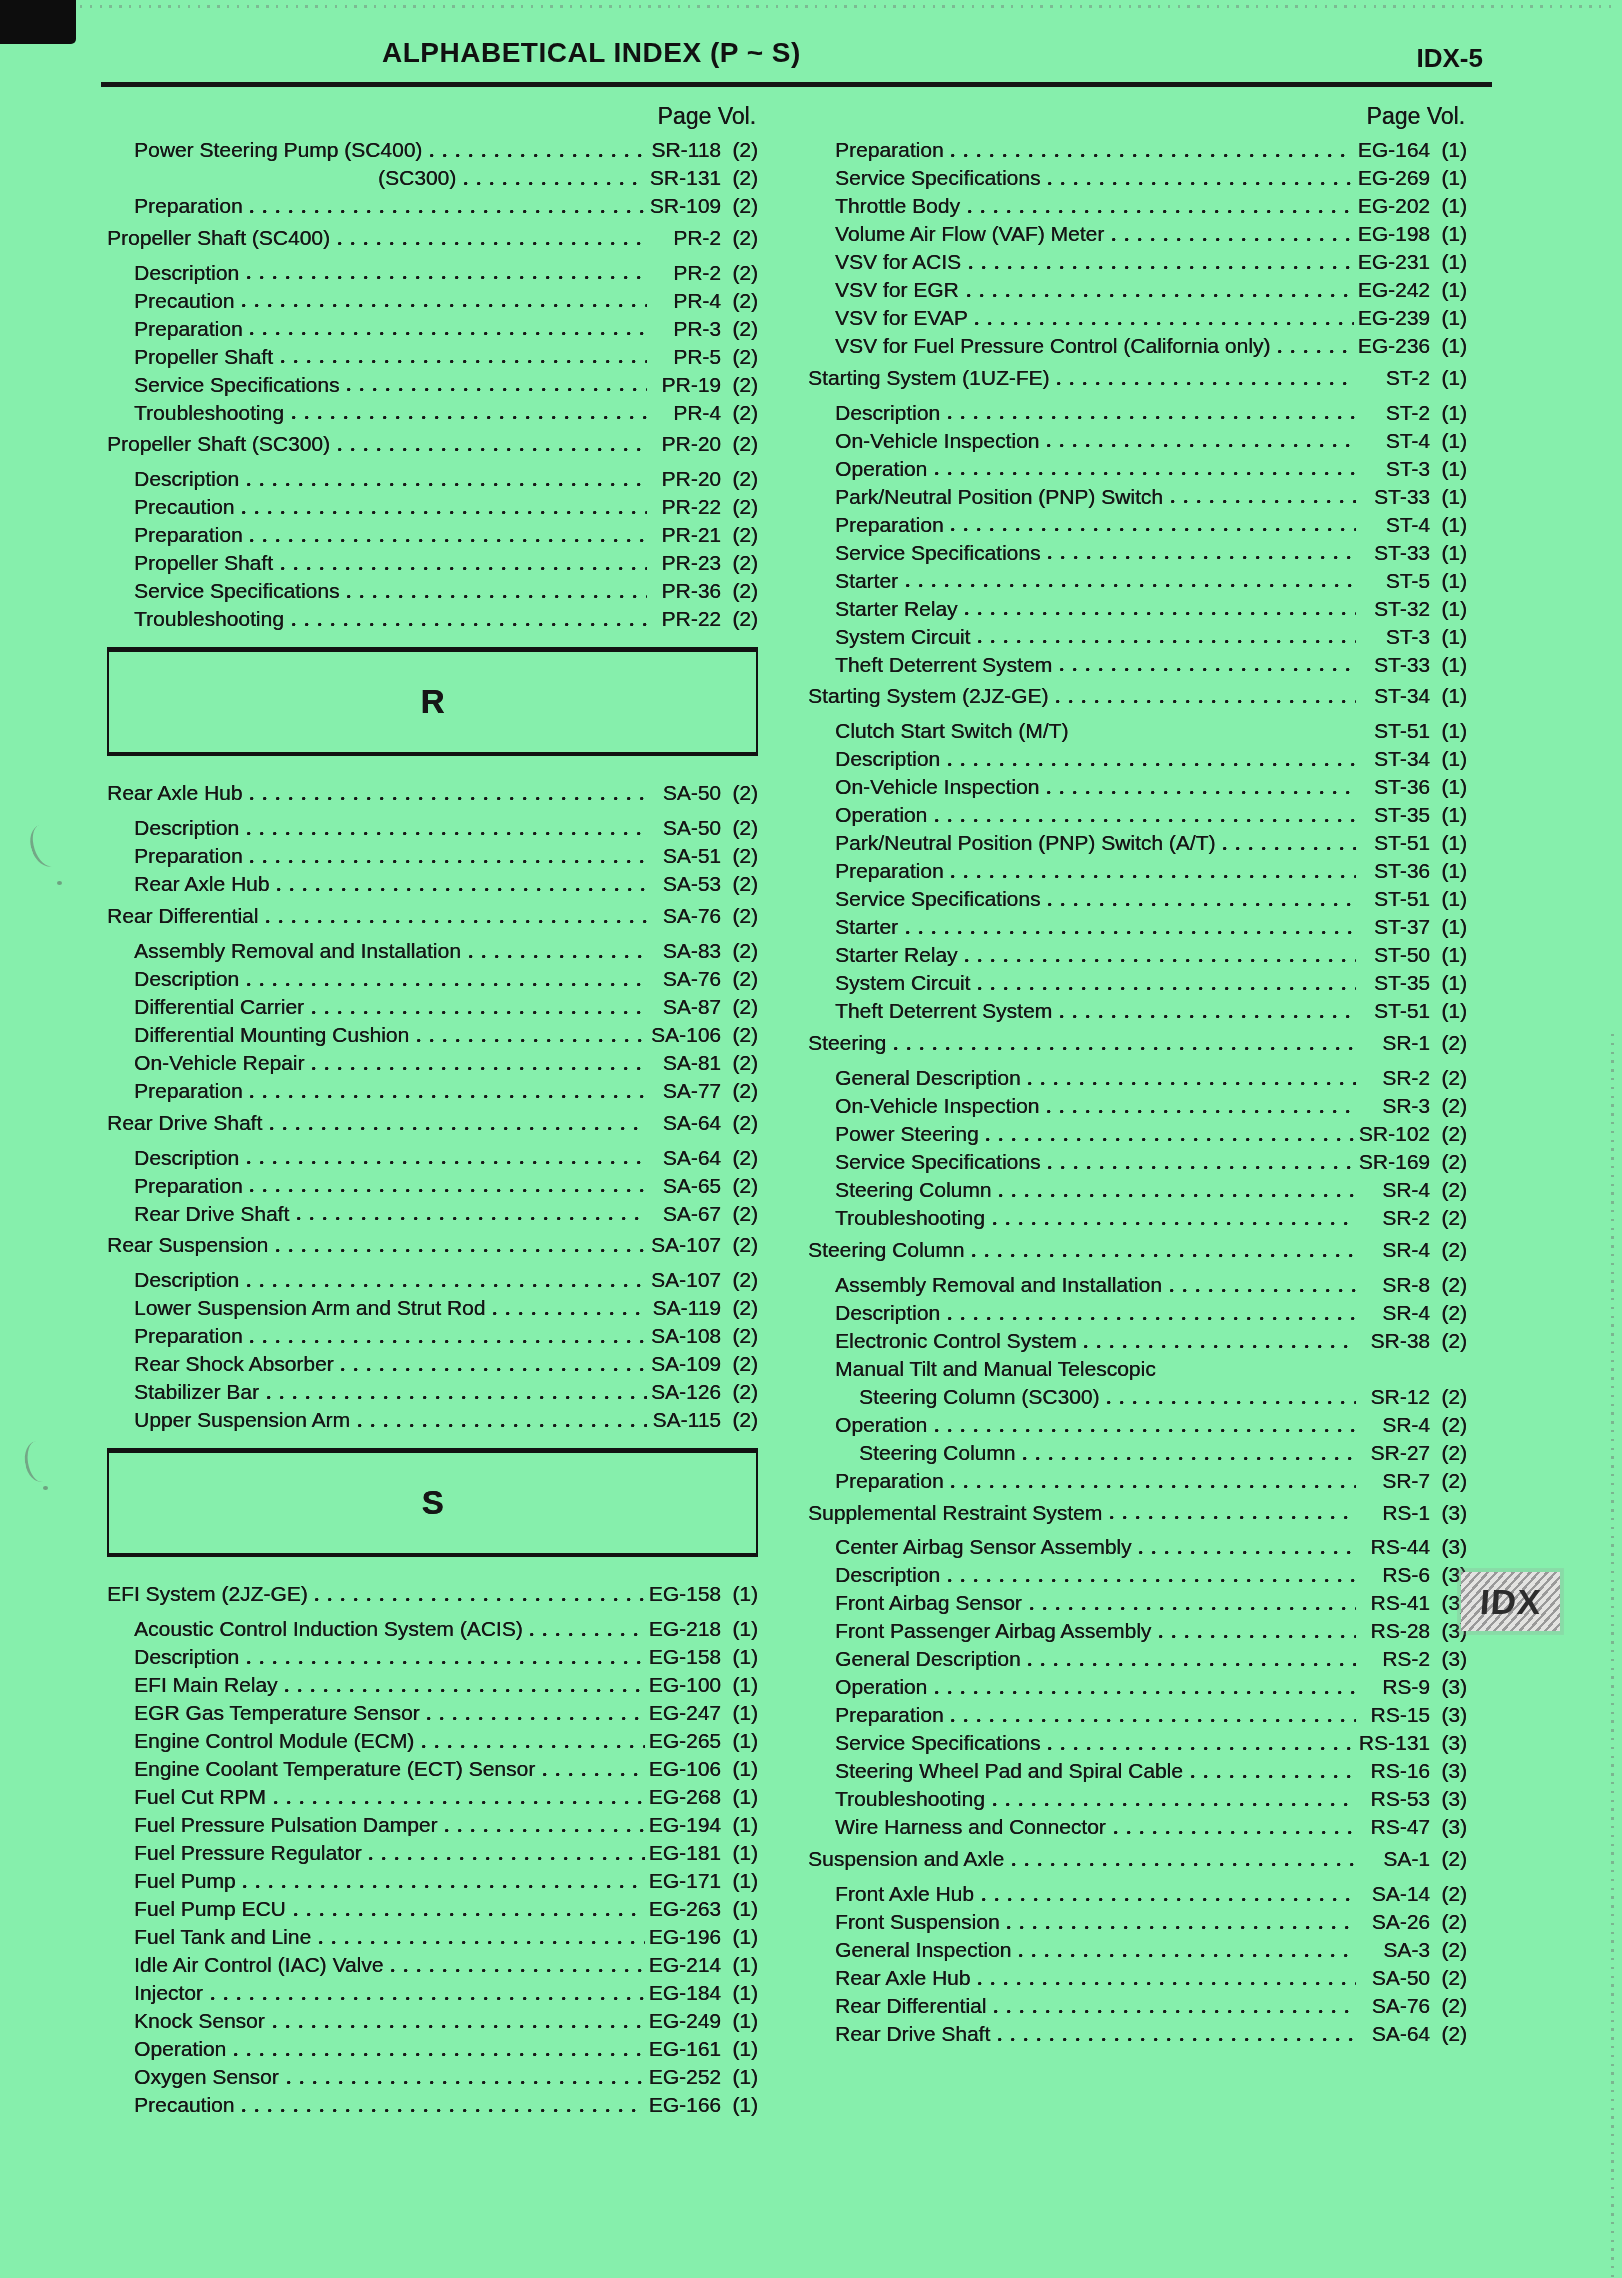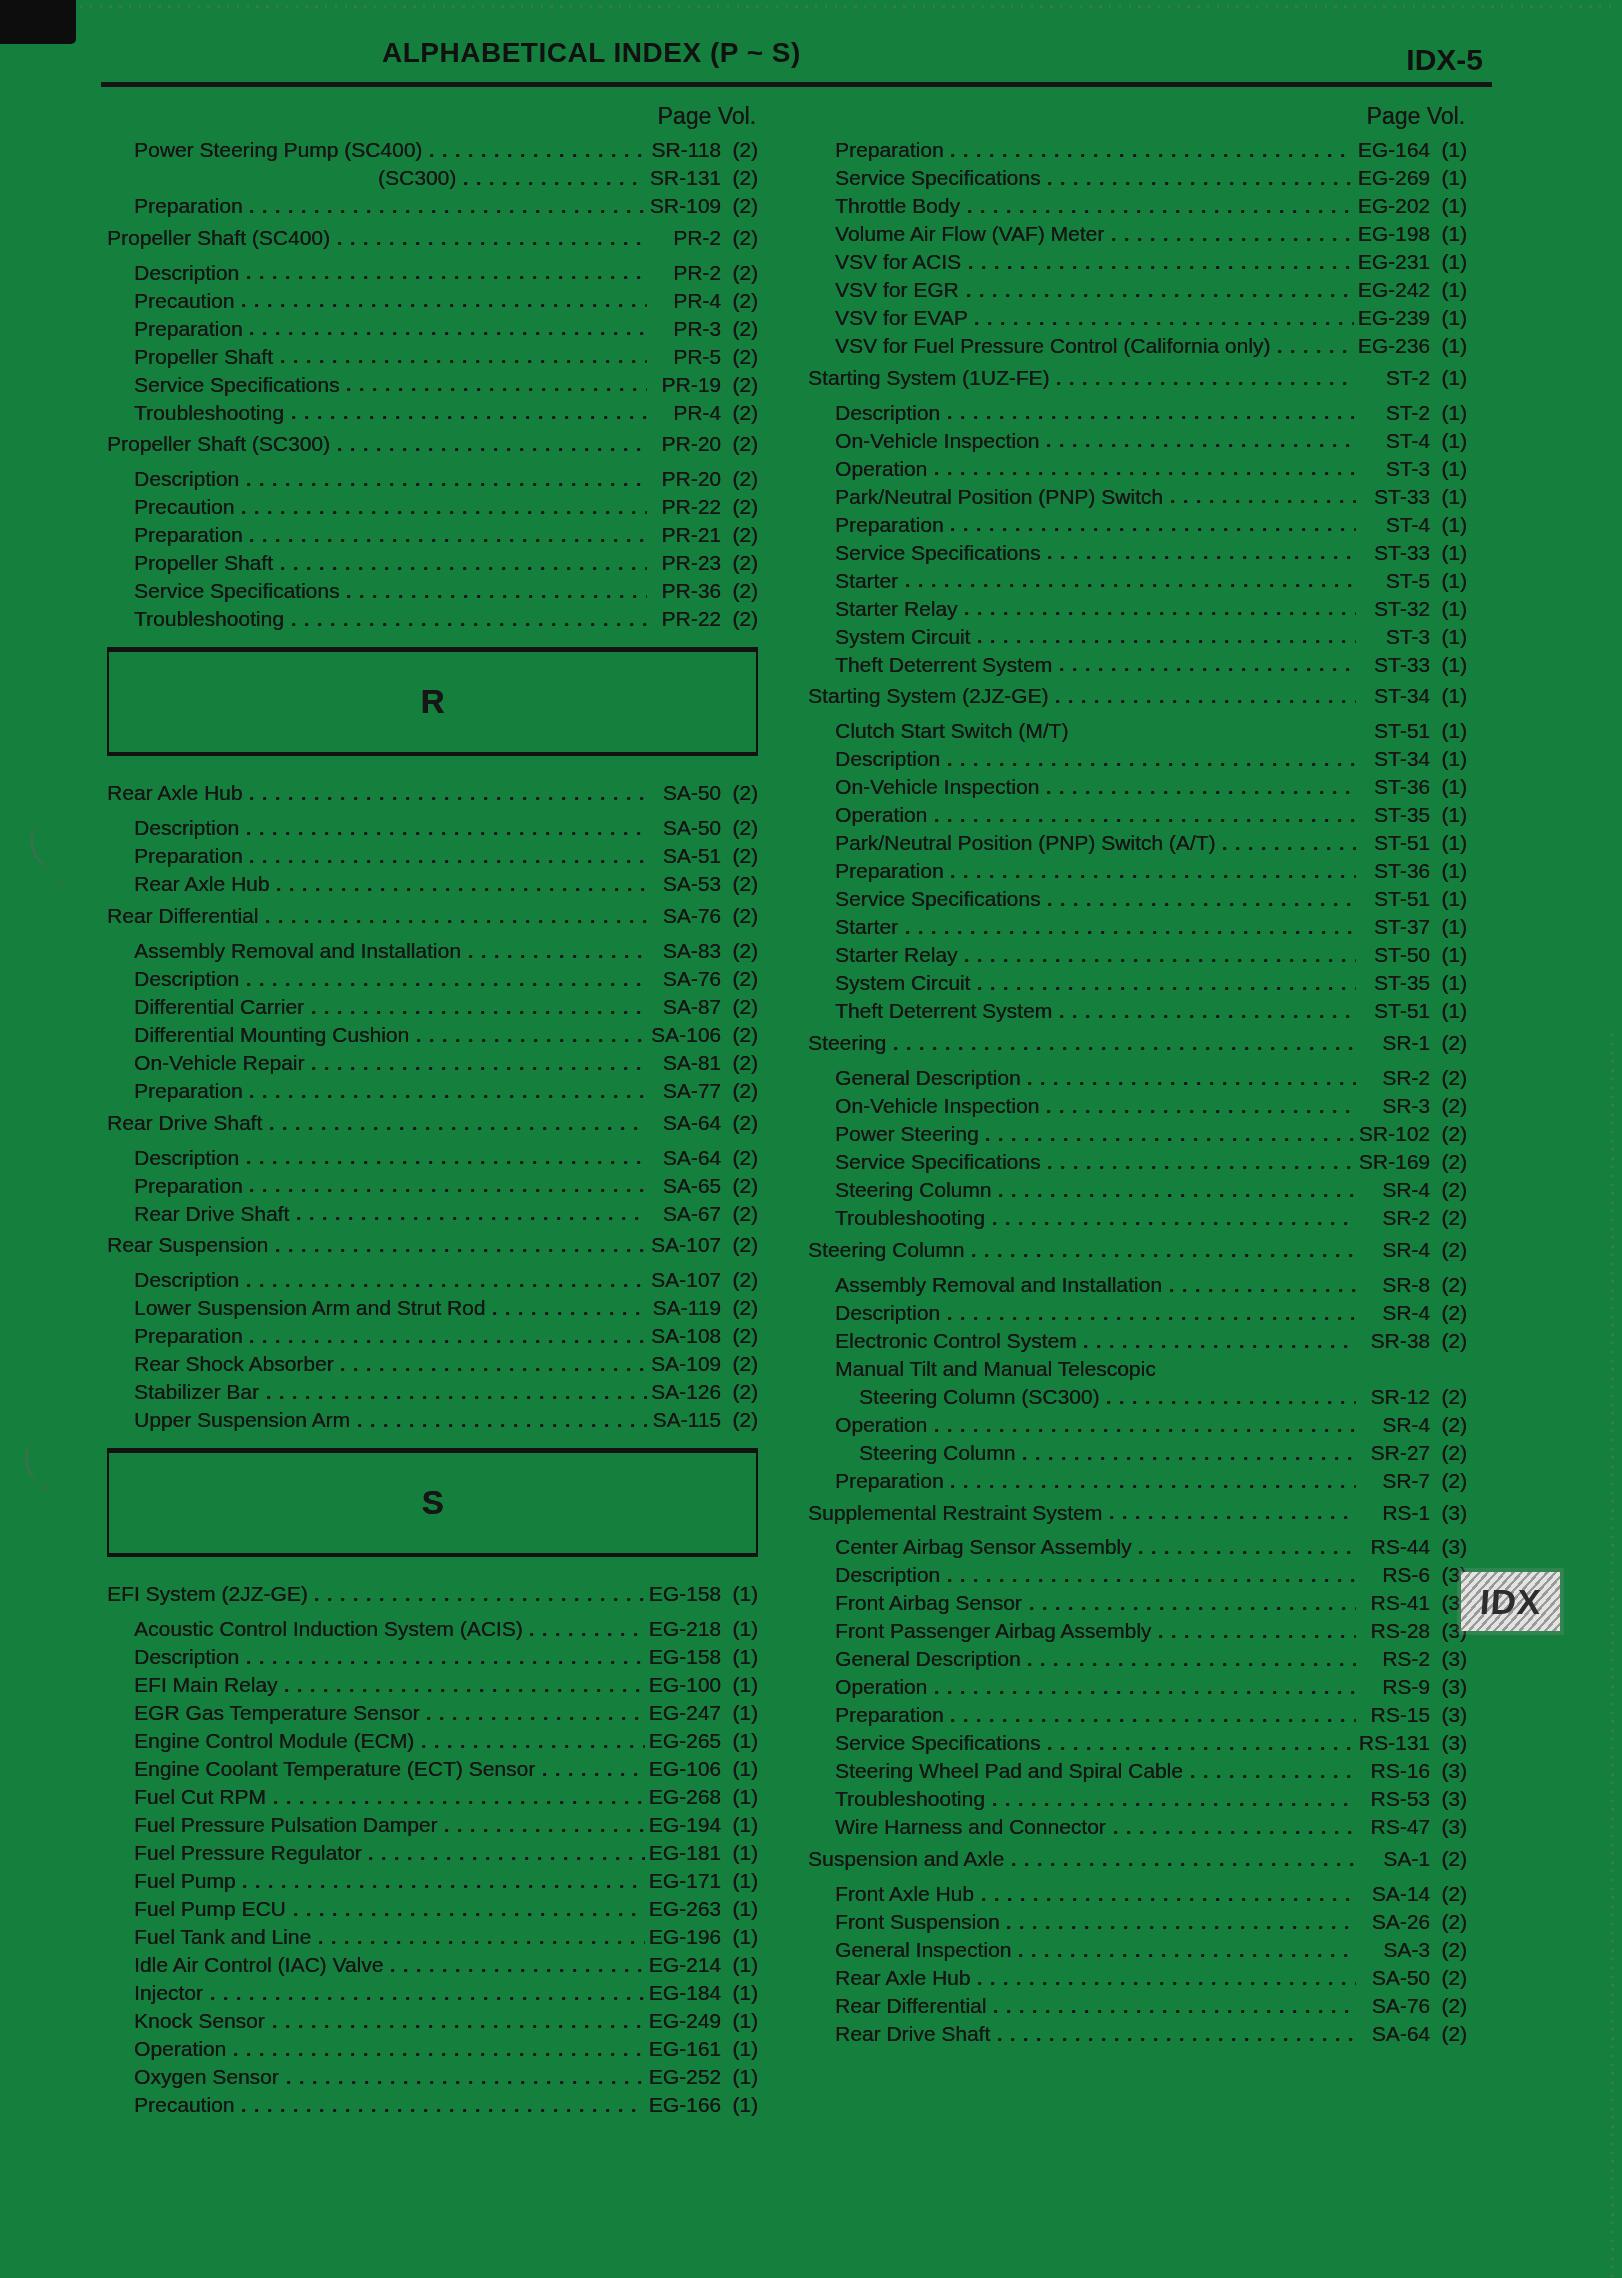--- a/index.html
+++ b/index.html
@@ -1,39 +1,39 @@
 <!DOCTYPE html>
 <html><head>
 <meta charset="utf-8">
 <style>
   html,body { margin:0; padding:0; background:#e8e8e6; }
   .page-root {
     position:relative; width:1623px; height:2278px;
-    background:#15803d; overflow:hidden;
+    background:#86efac; overflow:hidden;
     font-family:"Liberation Sans","DejaVu Sans",sans-serif;
     color:#161616;
   }
   
   .corner-black { position:absolute; left:0; top:0; width:76px; height:44px; background:#0d0d0d; border-bottom-right-radius:4.9px; }
   .top-dots { position:absolute; left:80px; right:7.8px; top:4.9px; height:2.9px; opacity:.45;
     background:repeating-linear-gradient(90deg, rgba(110,110,110,.9) 0 2.4px, transparent 2.4px 9.8px); }
   .right-dots { position:absolute; right:8.8px; top:1034px; bottom:0; width:2.9px; opacity:.5;
     background:repeating-linear-gradient(180deg, rgba(110,110,110,.9) 0 2.4px, transparent 2.4px 8.8px); }
   .smudge { position:absolute; border-left:3.9px solid rgba(95,95,95,.5); border-radius:60% 0 0 60%; }
   .smudge.s1 { left:31px; top:824px; width:27px; height:43px; transform:rotate(-18deg); }
   .smudge.s2 { left:25px; top:1441px; width:25px; height:41px; transform:rotate(-10deg); }
   .speck { position:absolute; background:rgba(85,85,85,.5); border-radius:50%; }
   .speck.p1 { left:57px; top:881px; width:4.9px; height:3.9px; }
   .speck.p2 { left:43px; top:1486px; width:4.9px; height:3.9px; }
 
   
   .title { position:absolute; left:382px; top:37px; margin:0;
     font-size:28px; font-weight:700; letter-spacing:0.5px; color:#111; }
   .page-code { position:absolute; right:140px; top:43px;
-    font-size:30px; font-weight:700; color:#111; }
+    font-size:26px; font-weight:700; color:#111; }
   .rule { position:absolute; left:101px; top:82px; width:1391px; height:4.9px; background:#151515; }
 
   
   .col { position:absolute; top:103px; }
   .col-left  { left:107px; width:651px; }
   .col-right { left:808px; width:659px; }
   .pagevol { height:27px; line-height:27px; text-align:right; padding-right:2px;
     font-size:23px; margin-bottom:5.9px; text-shadow:0.3px 0 0 #161616; }
 
   .row { display:flex; line-height:28px; font-size:21px; white-space:nowrap;

